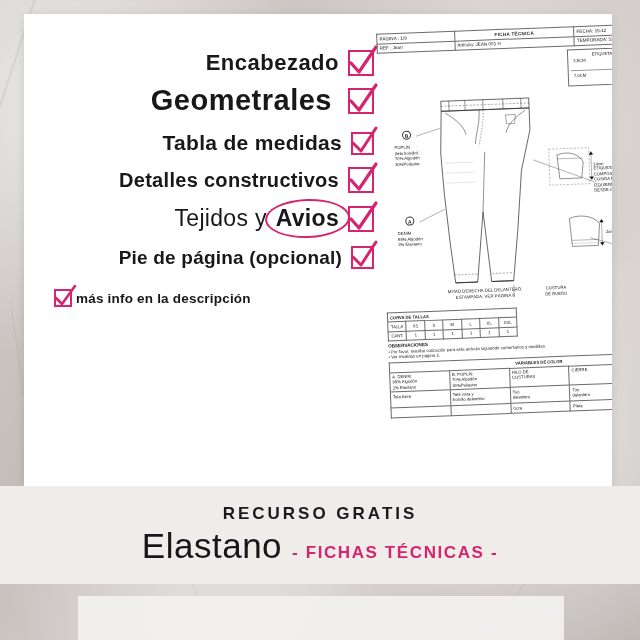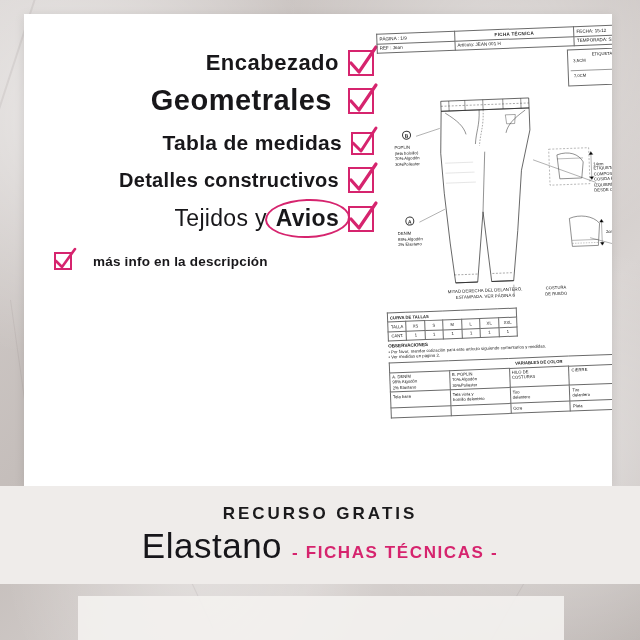--- a/index.html
+++ b/index.html
@@ -58,21 +58,21 @@
   .r5 .txt { font-size: 23px; letter-spacing: .3px; font-weight: 400; }
   .r6 .txt { font-size: 19px; letter-spacing: .2px; font-weight: 700; }
   .r7 .txt { font-size: 13.5px; letter-spacing: .2px; font-weight: 600; }
 
   .row.r1 { margin-top: 8px; }
   .row.r2 { margin-top: 8px; gap: 16px; }
   .row.r3 { margin-top: 12px; }
   .row.r4 { margin-top: 14px; }
   .row.r5 { margin-top: 12px; }
   .row.r6 { margin-top: 14px; }
-  .row.r7 { margin-top: 20px; justify-content: flex-start; padding-left: 16px; gap: 21px; }
+  .row.r7 { margin-top: 20px; justify-content: flex-start; padding-left: 16px; gap: 4px; }
 
   
   .cb {
     position: relative;
     flex: 0 0 auto;
     border: 2.5px solid #d6246e;
     background: #fff;
   }
   .cb.sz-l { width: 26px; height: 26px; }
   .cb.sz-m { width: 23px; height: 23px; }
@@ -255,20 +255,28 @@
           <span class="ell"></span>
           <span class="txt" style="font-size:23px;font-weight:700;">Avios</span>
         </span>
         <span class="cb sz-l">
           <svg width="34" height="34" viewBox="0 0 34 34">
               <path d="M5 19 L13 28 L30 3" stroke="#d6246e" stroke-width="3.2" fill="none" stroke-linecap="round" stroke-linejoin="round"></path>
             </svg>
         </span>
       </div>
 
+      <div class="row r6">
+        <span class="txt">Pie de página (opcional)</span>
+        <span class="cb sz-m">
+          <svg width="31" height="31" viewBox="0 0 31 31">
+              <path d="M4 17 L12 25 L27 2" stroke="#d6246e" stroke-width="3" fill="none" stroke-linecap="round" stroke-linejoin="round"></path>
+            </svg>
+        </span>
+      </div>
 
       <div class="row r7">
         <span class="cb sz-s">
           <svg width="25" height="25" viewBox="0 0 25 25" style="left:-3px;top:-6px;">
               <path d="M3 13 L9 19 L22 1" stroke="#d6246e" stroke-width="2.6" fill="none" stroke-linecap="round" stroke-linejoin="round"></path>
             </svg>
         </span>
         <span class="txt">más info en la descripción</span>
       </div>
 

